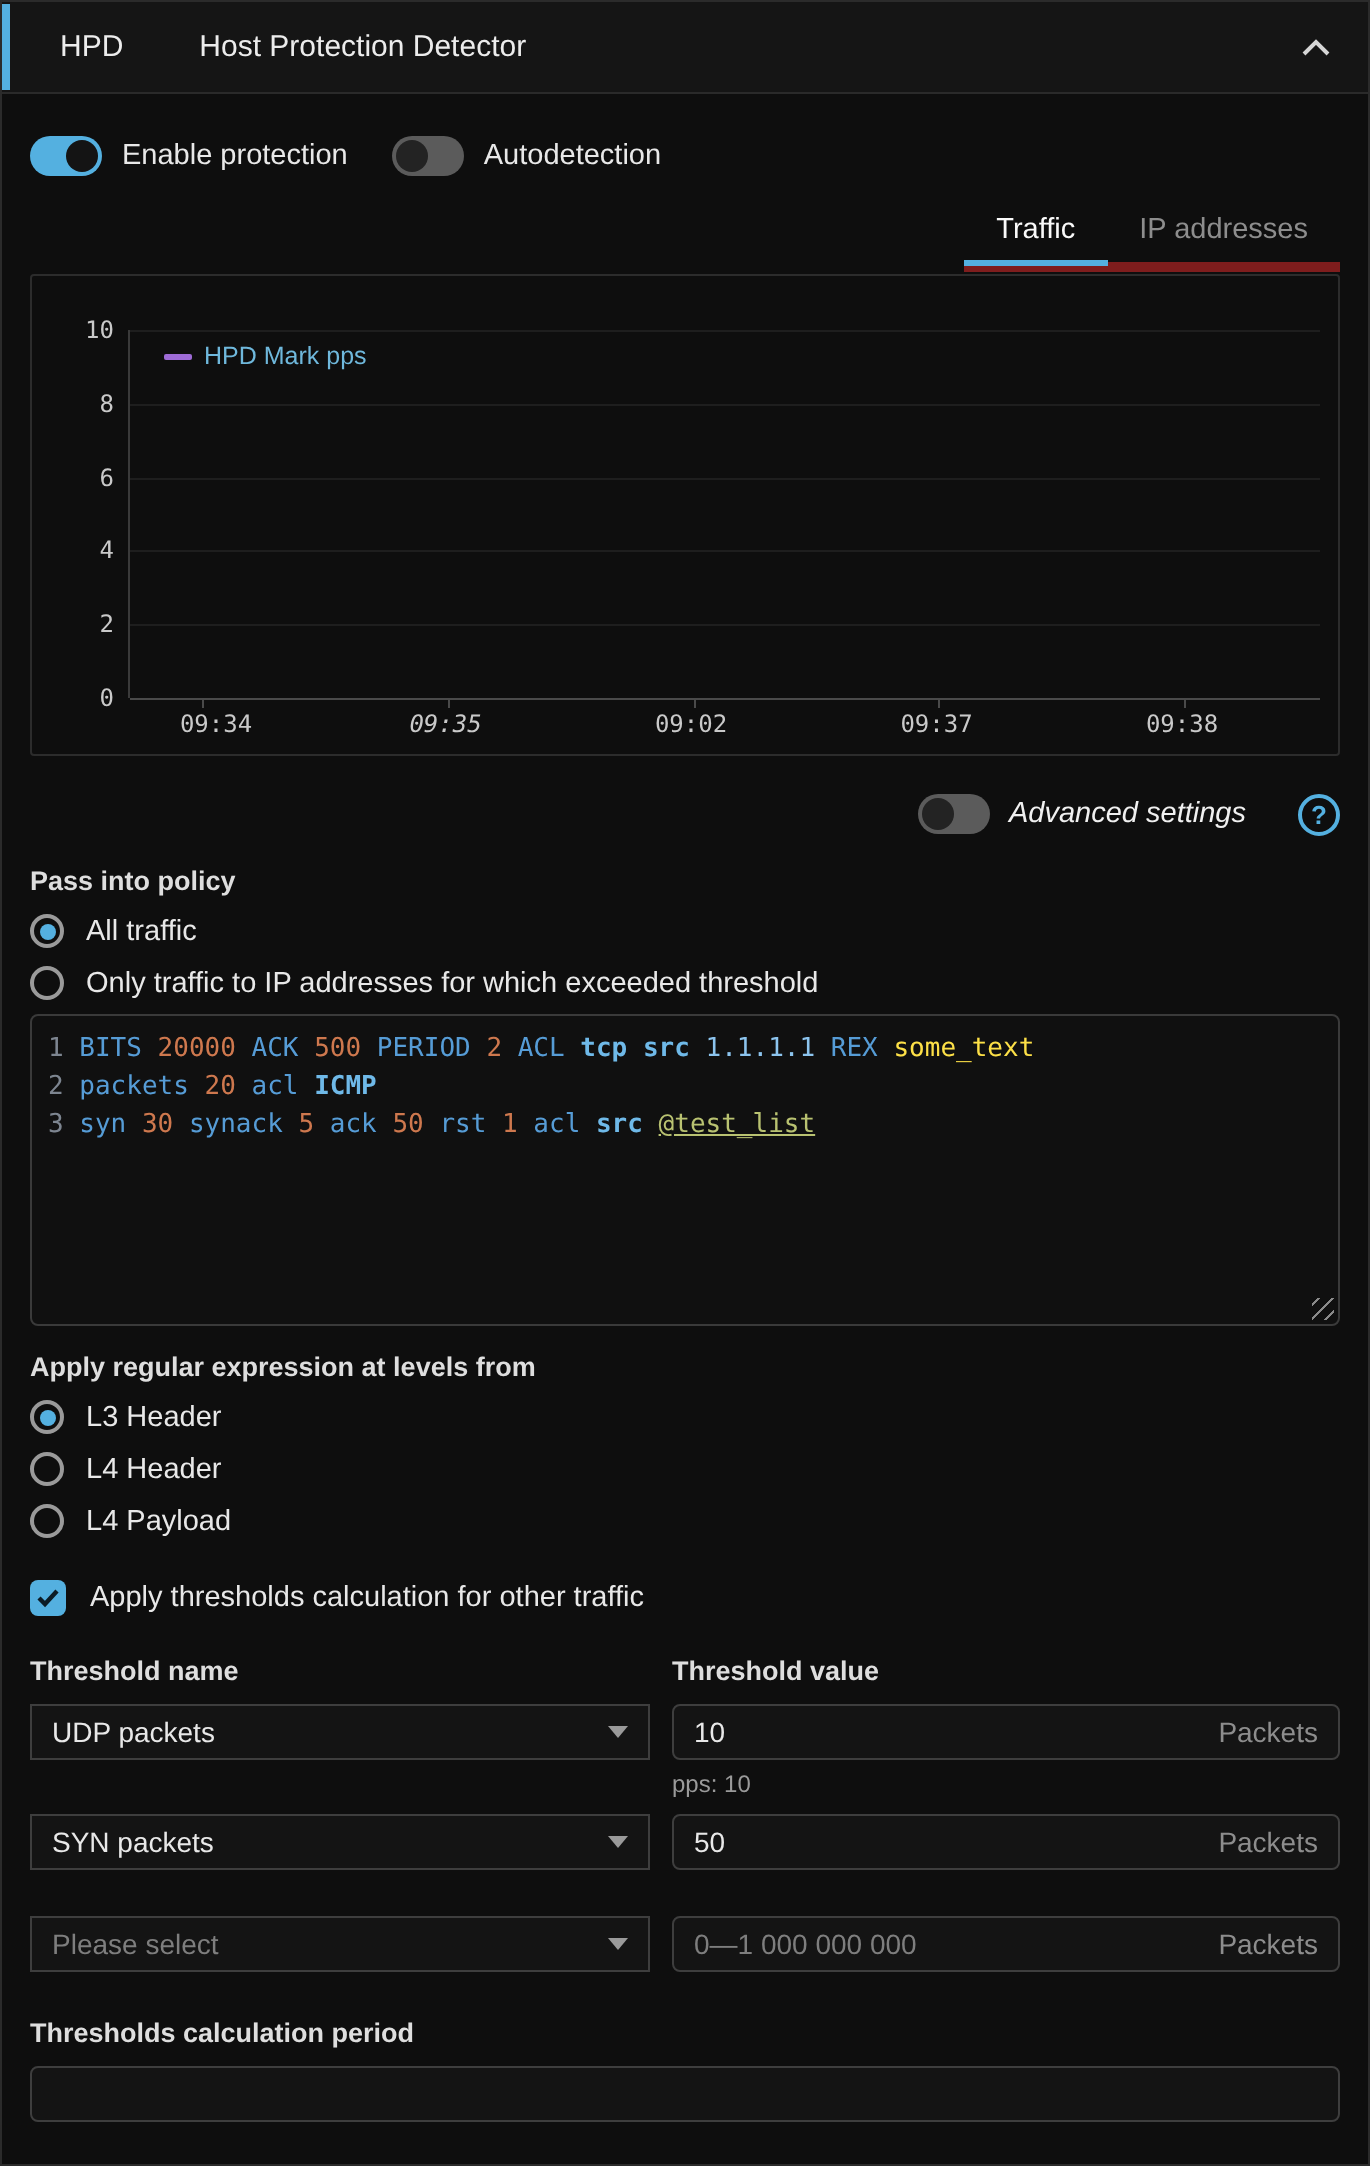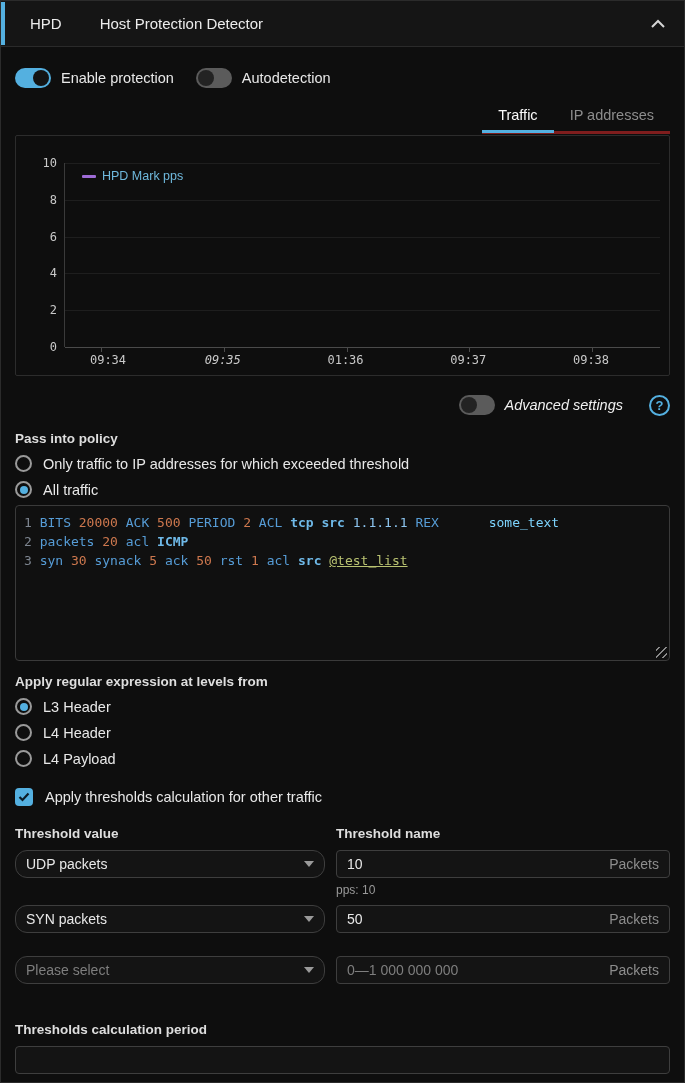--- a/index.html
+++ b/index.html
@@ -21,21 +21,21 @@
   .toggle { position:relative; width:36px; height:20px; border-radius:10px; cursor:pointer; flex:none; }
   .toggle.on { background:#54b0e0; }
   .toggle.off { background:#5b5b5b; }
   .toggle .knob { position:absolute; top:2px; width:16px; height:16px; border-radius:50%; background:#141414; }
   .toggle.on .knob { right:2px; }
   .toggle.off .knob { left:2px; background:#232323; }
   .toggle-label { margin:0 22px 0 10px; font-size:14.5px; color:#e8e8e8; }
 
   
   .tabs { display:flex; justify-content:flex-end; margin-top:11px; border-bottom:0; }
-  .tabs-inner { display:flex; border-bottom:3px solid #7f1d1d;text-align:center; }
+  .tabs-inner { display:flex; border-bottom:5px solid #7f1d1d;text-align:center; }
   .tab { padding:6px 16px 8px 16px; font-size:14.5px; color:#8d8d8d; cursor:pointer; position:relative; }
   .tab.active { color:#fafafa; }
   .tab.active::after { content:""; position:absolute; left:0; right:0; bottom:-2px; height:3px; background:#54b0e0; }
 
   
   .chart-box { position:relative; margin-top:1px; height:241px; background:#0e0e0e; border:1px solid #2c2c2c; border-radius:2px; }
   .chart-yaxis { position:absolute; left:0; top:27px; bottom:28px; width:41px; }
   .ytick { position:absolute; right:0; transform:translateY(-50%); font-family:"DejaVu Sans Mono", monospace; font-size:12px; color:#c9c9c9; }
   .chart-plot { position:absolute; left:48px; right:9px; top:27px; bottom:28px; border-left:1px solid #3a3a3a; }
   .gridline { position:absolute; left:0; right:0; height:1px; background:#1e1e1e; }
@@ -58,49 +58,49 @@
   .radio { width:17px; height:17px; border-radius:50%; border:2px solid #9a9a9a; flex:none; position:relative; }
   .radio.selected::after { content:""; position:absolute; left:2.5px; top:2.5px; width:8px; height:8px; border-radius:50%; background:#54b0e0; }
   .radio-label { margin-left:11px; font-size:14.5px; color:#e8e8e8; }
 
   
   .rules-area { position:relative; margin-top:7px; height:156px; background:#101010; border:1px solid #3a3a3a; border-radius:4px; padding:7px 8px; font-family:"DejaVu Sans Mono", monospace; font-size:13px; line-height:19px; overflow:hidden; cursor:text; }
   .code-line { white-space:pre; }
   .tok-ln { color:#7d8590; }
   .tok-kw { color:#569cd6; }
   .tok-num { color:#ce784e; }
-  .tok-str { color:#7dd3fc;margin-left:42px; }
+  .tok-str { color:#fde047; }
   .tok-proto { color:#6fb9e8; font-weight:bold; }
   .tok-ip { color:#8cc4ee; }
   .tok-list { color:#b9c271; text-decoration:underline; }
   .resize-grip { position:absolute; right:2px; bottom:2px; width:11px; height:11px; cursor:nwse-resize;
     background:repeating-linear-gradient(135deg, transparent 0 2px, #8a8a8a 2px 3px, transparent 3px 5px); }
 
   
   .checkbox-row { display:flex; align-items:center; margin-top:21px; cursor:pointer; }
   .checkbox { width:18px; height:18px; border-radius:4px; background:#54b0e0; display:flex; align-items:center; justify-content:center; flex:none; }
   .checkbox svg { display:block; }
   .checkbox-label { margin-left:12px; font-size:14.5px; color:#e8e8e8; }
 
   
   .thr-grid { display:grid; grid-template-columns:310px 1fr; column-gap:11px; margin-top:20px; }
   .thr-col-label { font-size:13.5px; font-weight:bold; color:#dedede; margin-bottom:9px; }
   .thr-row { margin-bottom:8px; min-height:43px; }
-  .select-box { display:flex; align-items:center; height:28px; border:1px solid #3e3e3e; border-radius:12px; background:#141414; padding:0 10px; cursor:pointer; }
+  .select-box { display:flex; align-items:center; height:28px; border:1px solid #3e3e3e; border-radius:0; background:#141414; padding:0 10px; cursor:pointer; }
   .select-text { font-size:14px; color:#e8e8e8; flex:1; }
   .select-text.placeholder { color:#7e7e7e; }
   .select-caret { width:0; height:0; border-left:5px solid transparent; border-right:5px solid transparent; border-top:6px solid #9a9a9a; }
   .input-box { display:flex; align-items:center; height:28px; border:1px solid #3e3e3e; border-radius:4px; background:#141414; padding:0 10px; }
   .input-box input { flex:1; background:transparent; border:none; outline:none; color:#e8e8e8; font-size:14px; font-family:"Liberation Sans", sans-serif; min-width:0; }
   .input-box input::placeholder { color:#7e7e7e; }
   .input-suffix { font-size:14px; color:#8d8d8d; margin-left:8px; flex:none; }
   .pps-hint { font-size:12px; color:#9a9a9a; margin-top:5px; }
 
   
-  .period-label { margin-top:15px; }
+  .period-label { }
   .period-input { margin-top:9px; }
 
   .mt17 { margin-top:17px; }
   .mt13 { margin-top:13px; }
 </style>
 </head>
 <body>
 
 <div class="panel">
 
@@ -157,42 +157,42 @@
           <div class="gridline axisline" style="top: 100%;"></div>
           <div class="xtickmark" style="left: 36px;"></div>
           <div class="xtickmark" style="left: 158.75px;"></div>
           <div class="xtickmark" style="left: 281.5px;"></div>
           <div class="xtickmark" style="left: 404.25px;"></div>
           <div class="xtickmark" style="left: 527px;"></div>
         </div>
       <div class="chart-xaxis">
           <div class="xtick" style="left: 44px;">09:34</div>
           <div class="xtick" style="left: 158.75px; font-style: italic;">09:35</div>
-          <div class="xtick" style="left: 281.5px;">01:36</div>
+          <div class="xtick" style="left: 281.5px;">09:02</div>
           <div class="xtick" style="left: 404.25px;">09:37</div>
           <div class="xtick" style="left: 527px;">09:38</div>
         </div>
     </div>
 
     <div class="adv-row">
       <div class="toggle off">
           <div class="knob"></div>
         </div>
       <span class="adv-label">Advanced settings</span>
       <span class="help-icon">?</span>
     </div>
 
     <div class="group-label mt13">Pass into policy</div>
     <div class="radio-row">
+      <span class="radio selected"></span>
+      <span class="radio-label">All traffic</span>
+    </div>
+    <div class="radio-row">
       <span class="radio"></span>
       <span class="radio-label">Only traffic to IP addresses for which exceeded threshold</span>
-    </div>
-    <div class="radio-row">
-      <span class="radio selected"></span>
-      <span class="radio-label">All traffic</span>
     </div>
 
     <div class="rules-area">
       <div>
           <div class="code-line"><span class="tok-ln">1</span> <span class="tok-kw">BITS</span> <span class="tok-num">20000</span> <span class="tok-kw">ACK</span> <span class="tok-num">500</span> <span class="tok-kw">PERIOD</span> <span class="tok-num">2</span> <span class="tok-kw">ACL</span> <span class="tok-proto">tcp</span> <span class="tok-proto">src</span> <span class="tok-ip">1.1.1.1</span> <span class="tok-kw">REX</span> <span class="tok-str">some_text</span></div>
           <div class="code-line"><span class="tok-ln">2</span> <span class="tok-kw">packets</span> <span class="tok-num">20</span> <span class="tok-kw">acl</span> <span class="tok-proto">ICMP</span></div>
           <div class="code-line"><span class="tok-ln">3</span> <span class="tok-kw">syn</span> <span class="tok-num">30</span> <span class="tok-kw">synack</span> <span class="tok-num">5</span> <span class="tok-kw">ack</span> <span class="tok-num">50</span> <span class="tok-kw">rst</span> <span class="tok-num">1</span> <span class="tok-kw">acl</span> <span class="tok-proto">src</span> <span class="tok-list">@test_list</span></div>
         </div>
       <div class="resize-grip"></div>
     </div>
@@ -214,22 +214,22 @@
     <div class="checkbox-row">
       <span class="checkbox">
         <svg width="12" height="10" viewBox="0 0 12 10">
             <polyline points="1.5,5 4.5,8 10.5,1.5" fill="none" stroke="#0c1c26" stroke-width="2.2"></polyline>
           </svg>
       </span>
       <span class="checkbox-label">Apply thresholds calculation for other traffic</span>
     </div>
 
     <div class="thr-grid">
+      <div class="thr-col-label">Threshold name</div>
       <div class="thr-col-label">Threshold value</div>
-      <div class="thr-col-label">Threshold name</div>
 
       <div class="thr-row">
         <div class="select-box">
           <span class="select-text">UDP packets</span>
           <span class="select-caret"></span>
         </div>
       </div>
       <div class="thr-row">
         <div class="input-box">
           <input value="10" style="">

